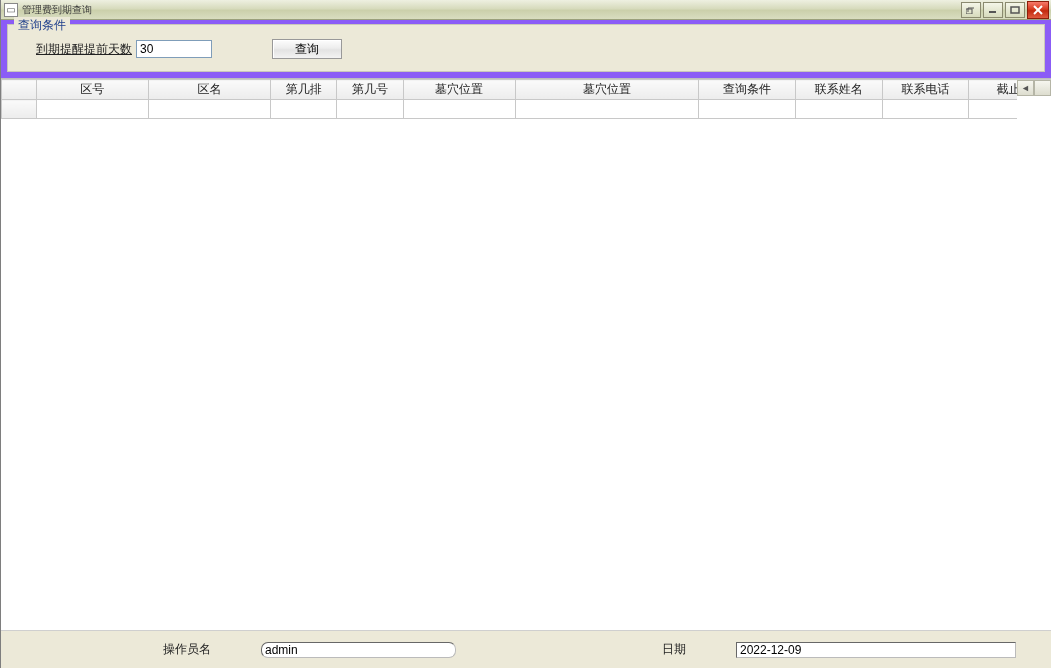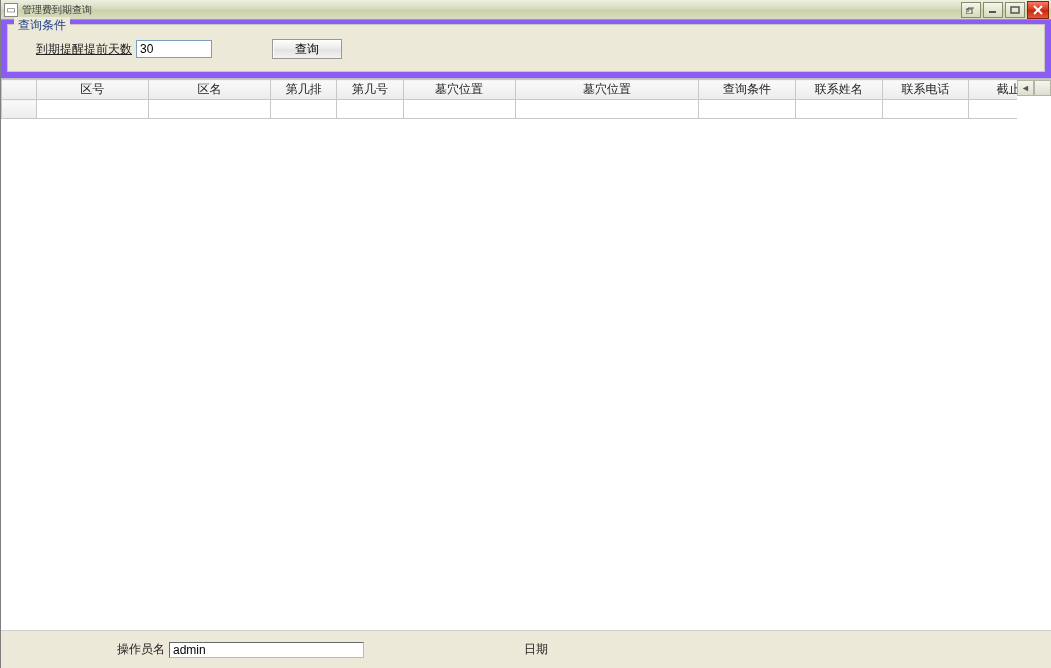--- a/index.html
+++ b/index.html
@@ -185,31 +185,32 @@
     background: #efeee3;
   }
   
   .statusbar {
     height: 38px;
     background: #ece9d8;
     border-top: 1px solid #cfcfcf;
     display: flex;
     align-items: center;
     padding: 16px 6px;
+    gap: 46px;
   }
   .statusbar .sizegrip { width:110px; }
   .statusbar .s-lbl { color:#222; margin-right:4px; }
   .statusbar .s-field {
     height: 16px;
     border: 1px inset #bbb;
     background: #fff;
     padding: 0 3px;
     font-family: inherit; font-size:12px;
   }
-  .sf-operator { width: 195px; margin-right: 160px; }
+  .sf-operator { width: 195px; margin-right: 160px; border-radius: 7px; }
   .sf-date { width: 280px; }
 </style>
 </head>
 <body>
 
 <div class="window">
 
   <div class="titlebar">
     <span class="sys-icon">▭</span>
     <span class="title-text">管理费到期查询</span>
@@ -306,15 +307,16 @@
       <span class="arrow"></span>
       <span class="track"></span>
     </div>
   </div>
 
   <div class="statusbar">
     <span class="sizegrip"></span>
     <span class="s-lbl">操作员名</span>
     <input class="s-field sf-operator" readonly="" value="admin" style="">
     <span class="s-lbl">日期</span>
+    <input class="s-field sf-date" readonly="" value="2022-12-09" style="">
   </div>
 
 </div>
 
 </body></html>

